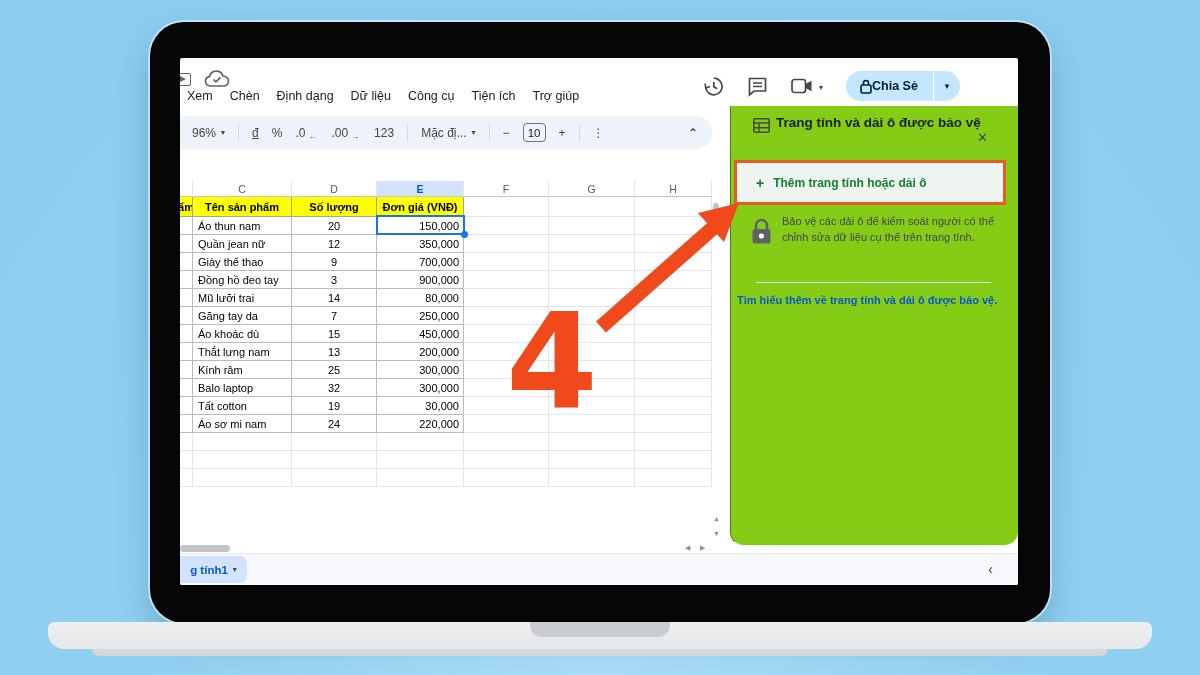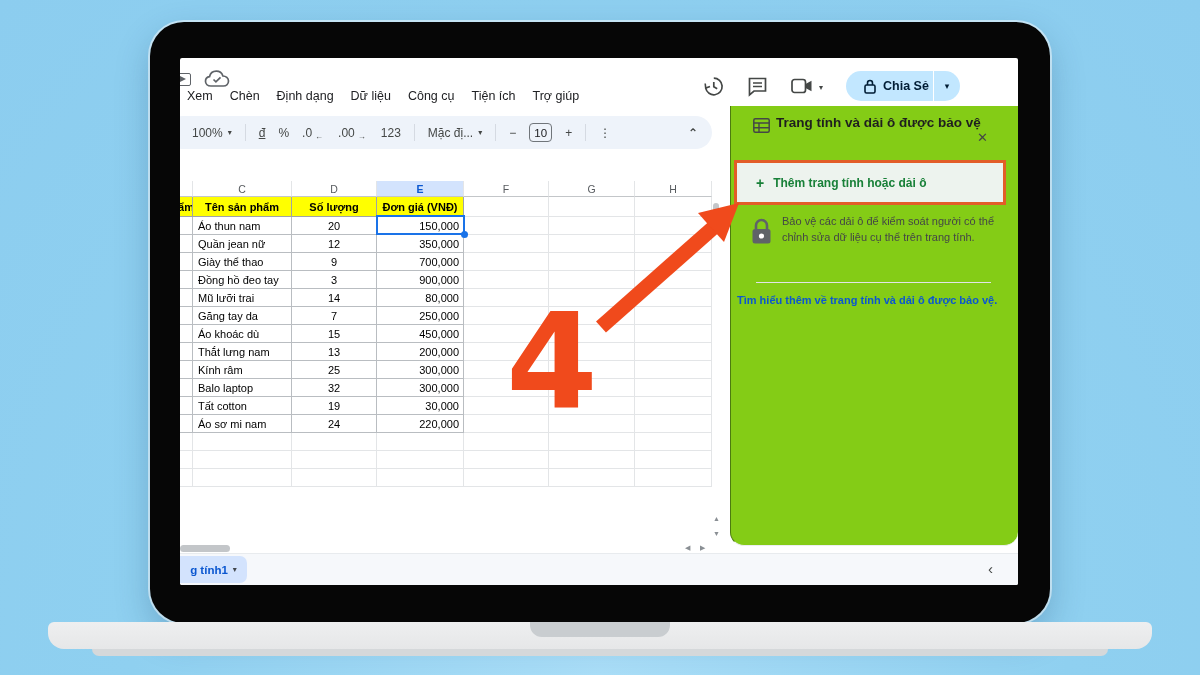--- a/index.html
+++ b/index.html
@@ -37,21 +37,21 @@
   .menubar { position:absolute; left:7px; top:31px; display:flex; gap:17px;
     font-size:12.5px; color:#202124; white-space:nowrap; }
   .menubar .mi { cursor:default; }
   .cut-icon { position:absolute; left:-5px; top:15px; width:16px; height:13px;
     border:1.6px solid #5f6368; border-radius:2px; }
   .cut-icon:after{ content:""; position:absolute; left:4px; top:2.2px;
     border-left:6px solid #5f6368; border-top:3.4px solid transparent; border-bottom:3.4px solid transparent;}
   .share-pill { position:absolute; left:666px; top:13px; width:114px; height:30px;
     background:#c2e7ff; border-radius:15px; display:flex; align-items:center;
     color:#001d35; font-size:12.5px; font-weight:600; }
-  .share-main { display:flex; align-items:center; gap:7px; padding-left:14px; flex:1;justify-content:center; }
+  .share-main { display:flex; align-items:center; gap:0; padding-left:14px; flex:1; }
   .share-sep { width:1px; height:30px; background:#ffffff; }
   .share-caret { width:26px; text-align:center; font-size:9px; color:#001d35; }
   
   .toolbar { position:absolute; left:-14px; top:58px; width:546px; height:33px;
     background:#eef3fa; border-radius:18px; display:flex; align-items:center;
     gap:13px; padding:0 14px 0 26px; font-size:12px; color:#444746; white-space:nowrap; }
   .tsep { width:1px; height:17px; background:#d5dae2; }
   .caret { font-size:8px; color:#444746; }
   .tb-it { display:flex; align-items:center; gap:5px; }
   .underl { text-decoration:underline; }
@@ -158,21 +158,21 @@
         <path d="M3.5 6 V4 a2.5 2.5 0 0 1 5 0 V6" fill="none" stroke="#001d35" stroke-width="1.6"></path>
       </svg>
       <span>Chia Sẻ</span>
     </div>
     <div class="share-sep"></div>
     <div class="share-caret">▾</div>
   </div>
 
   <div class="toolbar">
     <span class="tb-it">
-      <span>100%</span>
+      <span>96%</span>
         <span class="caret">▾</span>
     </span>
     <span class="tsep"></span>
     <span class="underl">đ</span>
     <span>%</span>
     <span class="tb-it">
       <span>.0</span>
         <span class="dec-arrow">←</span>
     </span>
     <span class="tb-it">

